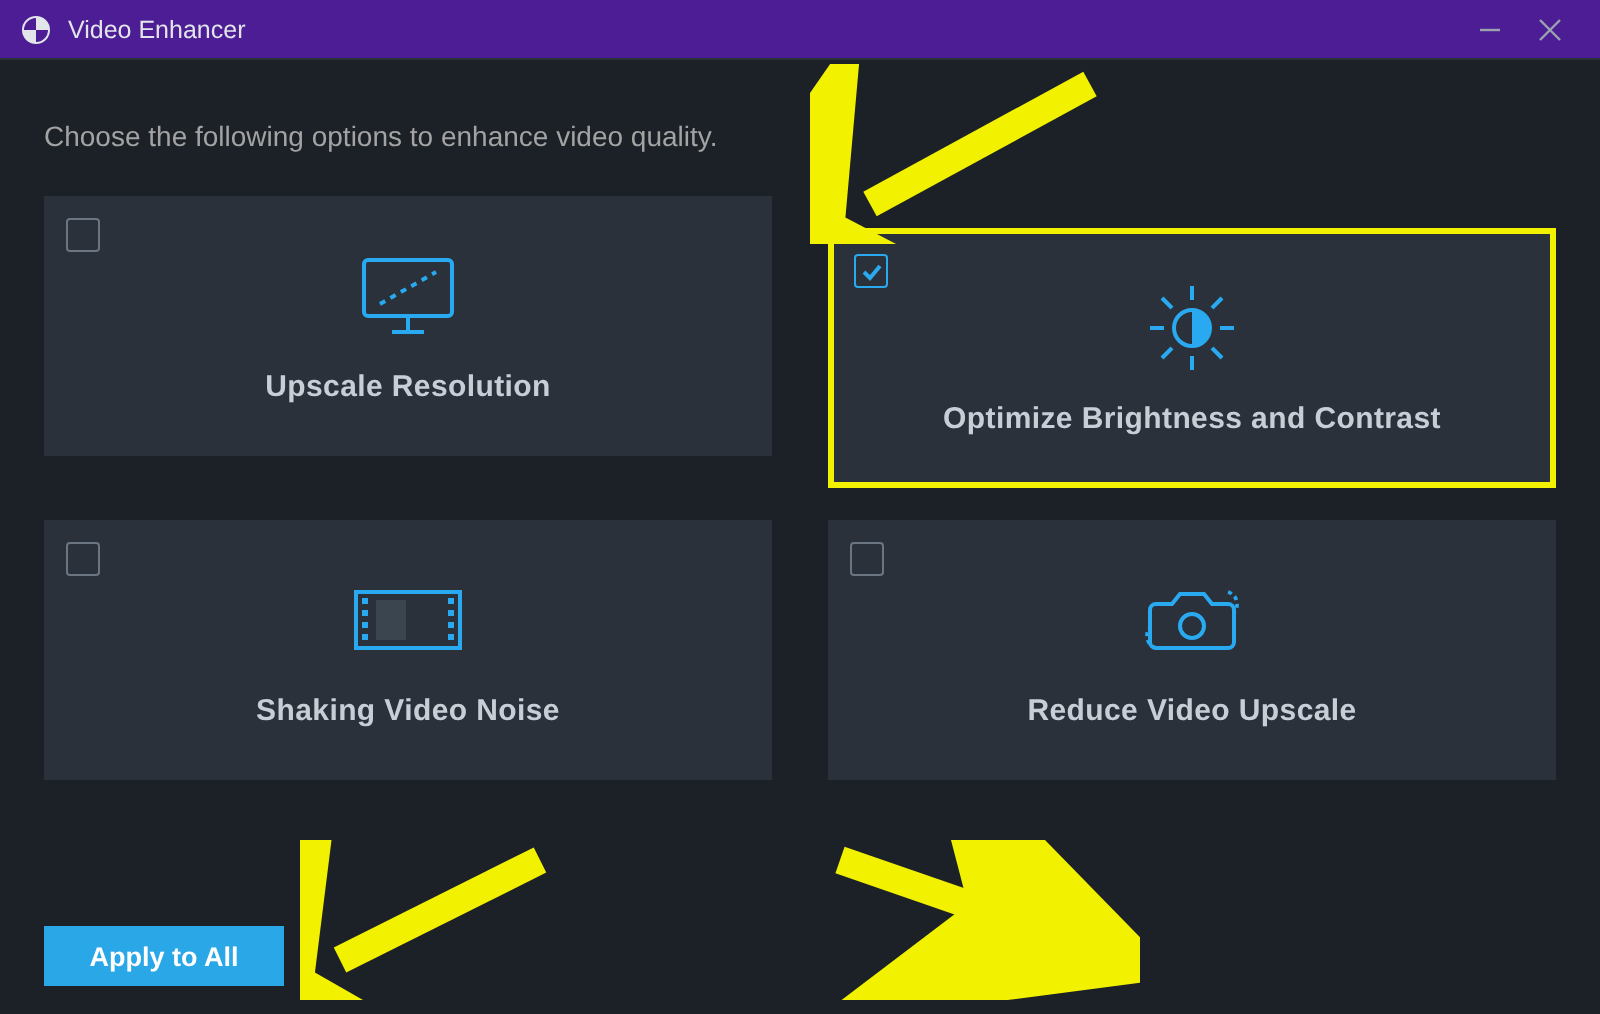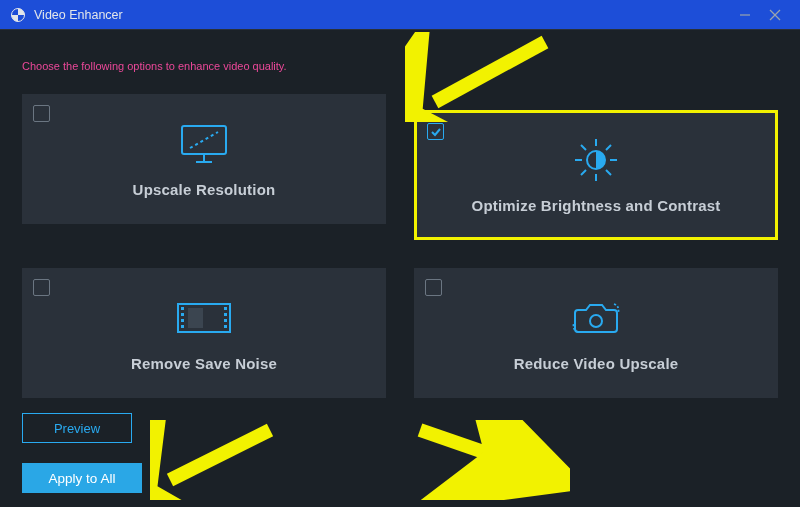--- a/index.html
+++ b/index.html
@@ -9,40 +9,40 @@
     font-family: "Segoe UI", Arial, sans-serif;
     position: relative;
     color: #a8b0b8;
   }
   .titlebar {
     height: 30px;
     display: flex;
     align-items: center;
     padding: 0 10px;
     border-bottom: 1px solid #2a3038;
-    background: #1d4ed8;
+    background: #4c1d95;
   }
   .titlebar .app-icon {
     width: 16px; height: 16px;
     margin-right: 8px;
     display: inline-flex; align-items: center; justify-content: center;
   }
   .titlebar .title { font-size: 12.5px; color: #e2e6ea; }
   .titlebar .spacer { flex: 1; }
   .win-btn {
     width: 30px; height: 30px;
     display: flex; align-items: center; justify-content: center;
     color: #9aa3ad; font-size: 14px;
   }
   .content { padding: 16px 22px 0 22px; }
-  .instruction { font-size: 11px; color: #ec4899; margin-bottom: 22px; margin-top: 14px; }
+  .instruction { font-size: 14px; color: #a3a3a3; margin-bottom: 22px; margin-top: 14px; }
   .grid {
     display: grid;
     grid-template-columns: 1fr 1fr;
-    gap: 28px 28px;
+    gap: 16px 28px;
   }
   .card {
     background: #2a313a;
     height: 130px;
     position: relative;
     display: flex;
     flex-direction: column;
     align-items: center;
     justify-content: center;
     border: 1px solid transparent;
@@ -89,20 +89,21 @@
     border: 1px solid #29aaf0;
     color: #29aaf0;
     font-size: 13px;
     background: transparent;
     margin-bottom: 20px;
   }
   .action-row {
     display: flex;
     justify-content: space-between;
     align-items: flex-end;
+    font-weight: bold;
   }
   .btn {
     display: inline-flex;
     align-items: center; justify-content: center;
     width: 120px; height: 30px;
     background: #2aa7e6;
     color: #ffffff;
     font-size: 13.5px;
     border: none;
   }
@@ -198,21 +199,21 @@
               <rect x="7" y="21" width="3" height="3"></rect>
               <rect x="7" y="27" width="3" height="3"></rect>
             <rect x="50" y="9" width="3" height="3"></rect>
               <rect x="50" y="15" width="3" height="3"></rect>
               <rect x="50" y="21" width="3" height="3"></rect>
               <rect x="50" y="27" width="3" height="3"></rect>
           </g>
           <rect x="14" y="10" width="15" height="20" fill="#3b4550"></rect>
         </svg>
       </div>
-      <div class="card-label">Remove Save Noise</div>
+      <div class="card-label">Shaking Video Noise</div>
     </div>
 
     <div class="card">
       <div class="checkbox">
         
       </div>
       <div class="card-icon">
         <svg width="56" height="44" viewBox="0 0 56 44">
           <path d="M10 14 h8 l4 -5 h12 l4 5 h8 a3 3 0 0 1 3 3 v16 a3 3 0 0 1 -3 3 h-36 a3 3 0 0 1 -3 -3 v-16 a3 3 0 0 1 3 -3 z" fill="none" stroke="#29aaf0" stroke-width="2"></path>
           <circle cx="28" cy="25" r="6" fill="none" stroke="#29aaf0" stroke-width="2"></circle>
@@ -220,21 +221,20 @@
           <path d="M10 36 q-6 -2 -4 -10" fill="none" stroke="#29aaf0" stroke-width="1.8" stroke-dasharray="2 2"></path>
         </svg>
       </div>
       <div class="card-label">Reduce Video Upscale</div>
     </div>
 
   </div>
 </div>
 
 <div class="footer">
-  <div class="preview-btn">Preview</div>
   <div class="action-row">
     <div>
       <div class="btn">Apply to All</div>
     </div>
   </div>
 </div>
 
 <svg class="arrow" style="left:405px; top:32px;" width="150" height="90">
   <defs>
       <marker id="ah1" markerWidth="14" markerHeight="14" refX="3" refY="6" orient="auto">

